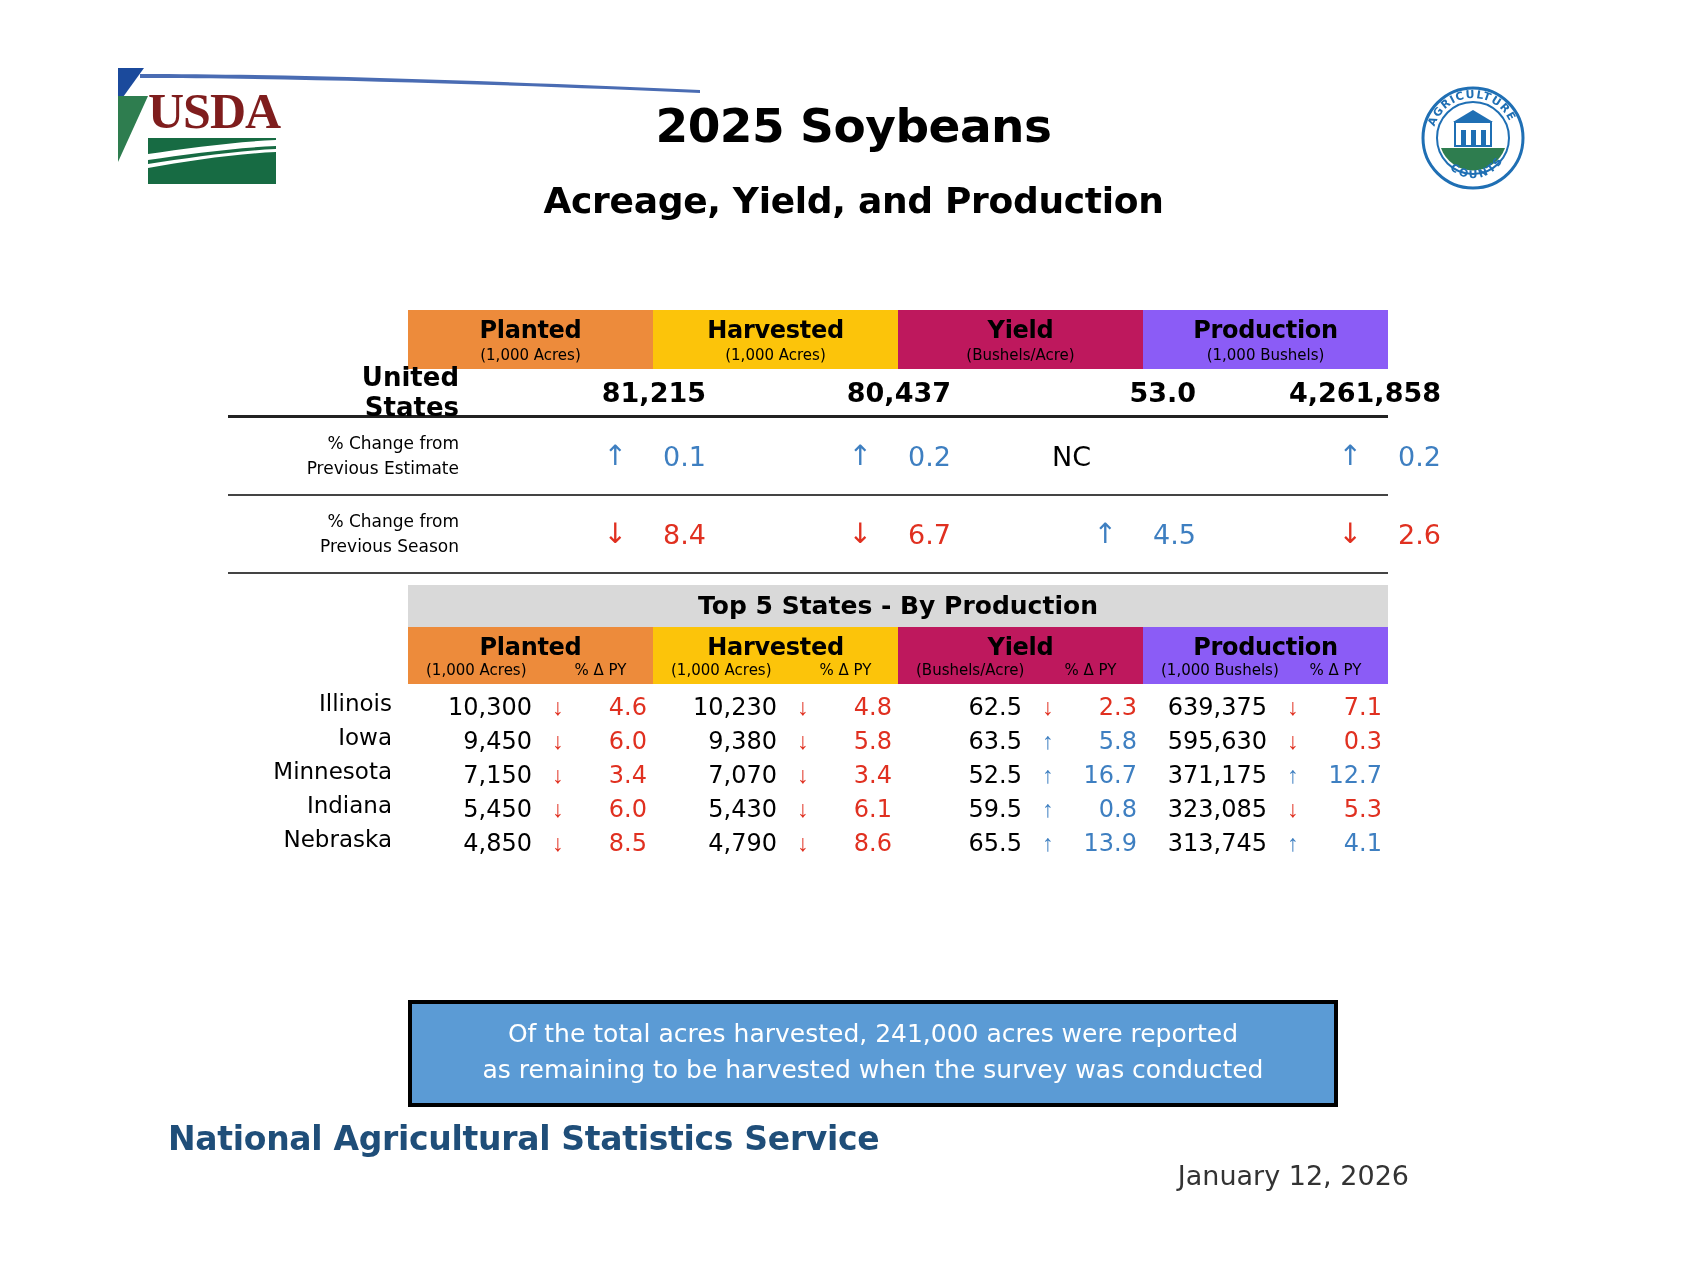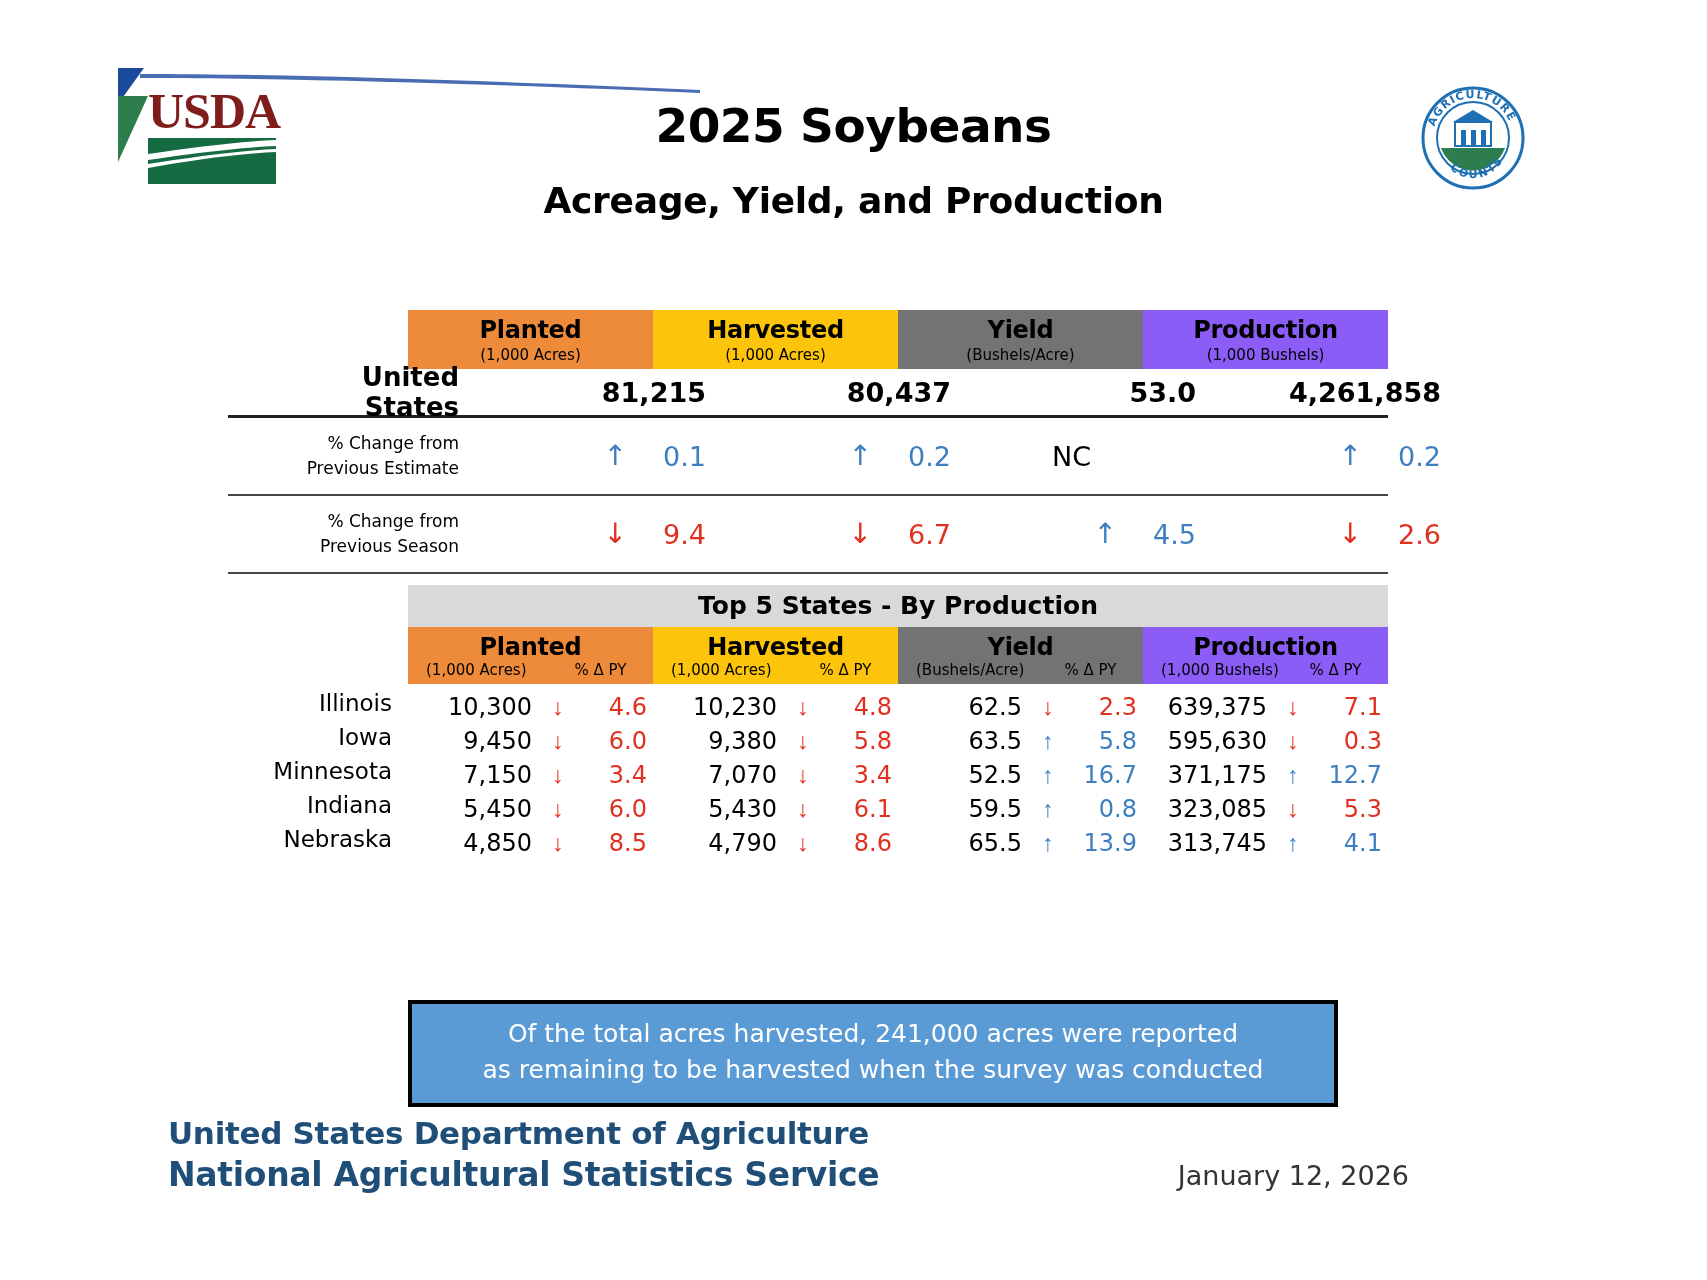--- a/index.html
+++ b/index.html
@@ -121,21 +121,21 @@
     letter-spacing: -0.3px;
   }
   .band-unit {
     font-family: "DejaVu Sans", sans-serif;
     font-size: 15px;
     padding-top: 2px;
     padding-bottom: 5px;
   }
   .c-planted   { background: #ED8B3B; }
   .c-harvested { background: #FCC40A; }
-  .c-yield     { background: #737373; }
+  .c-yield     { background: #be185d; }
   .c-production{ background: #8b5cf6; }
 
   
   .nat-table {
     position: absolute;
     left: 228px;
     top: 310px;
     width: 1290px;
   }
   .nat-head {
@@ -436,21 +436,21 @@
 
   <div style="margin-left:0;width:1160px;border-top:2px solid #444;"></div>
 
   <div class="nat-row chg-row">
     <div class="nat-label small">
       <div>% Change from</div>
       <div>Previous Season</div>
     </div>
     <div class="chg-cell">
       <span class="arrow down">↓</span>
-      <span class="val-down">9.4</span>
+      <span class="val-down">8.4</span>
     </div>
     <div class="chg-cell">
       <span class="arrow down">↓</span>
       <span class="val-down">6.7</span>
     </div>
     <div class="chg-cell">
       <span class="arrow up">↑</span>
       <span class="val-up">4.5</span>
     </div>
     <div class="chg-cell">
@@ -622,16 +622,15 @@
     </div>
   </div>
 </div>
 
 <div class="callout">
   <div>Of the total acres harvested, 241,000 acres were reported</div>
   <div>as remaining to be harvested when the survey was conducted</div>
 </div>
 
 <div class="footer-usda">
-  <div class="footer-line1">United States Department of Agriculture</div>
   <div class="footer-line2">National Agricultural Statistics Service</div>
 </div>
 <div class="footer-date">January 12, 2026</div>
 
 </body></html>

